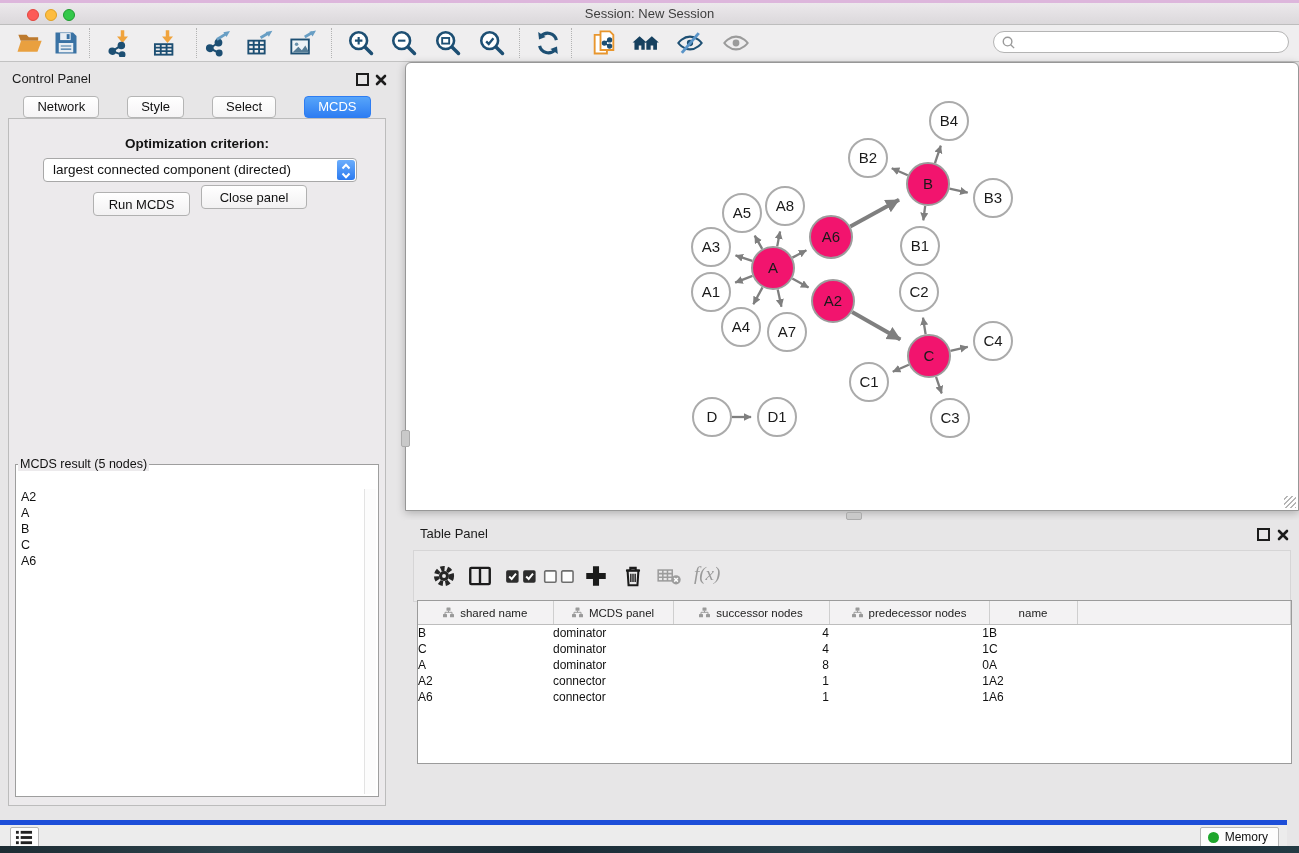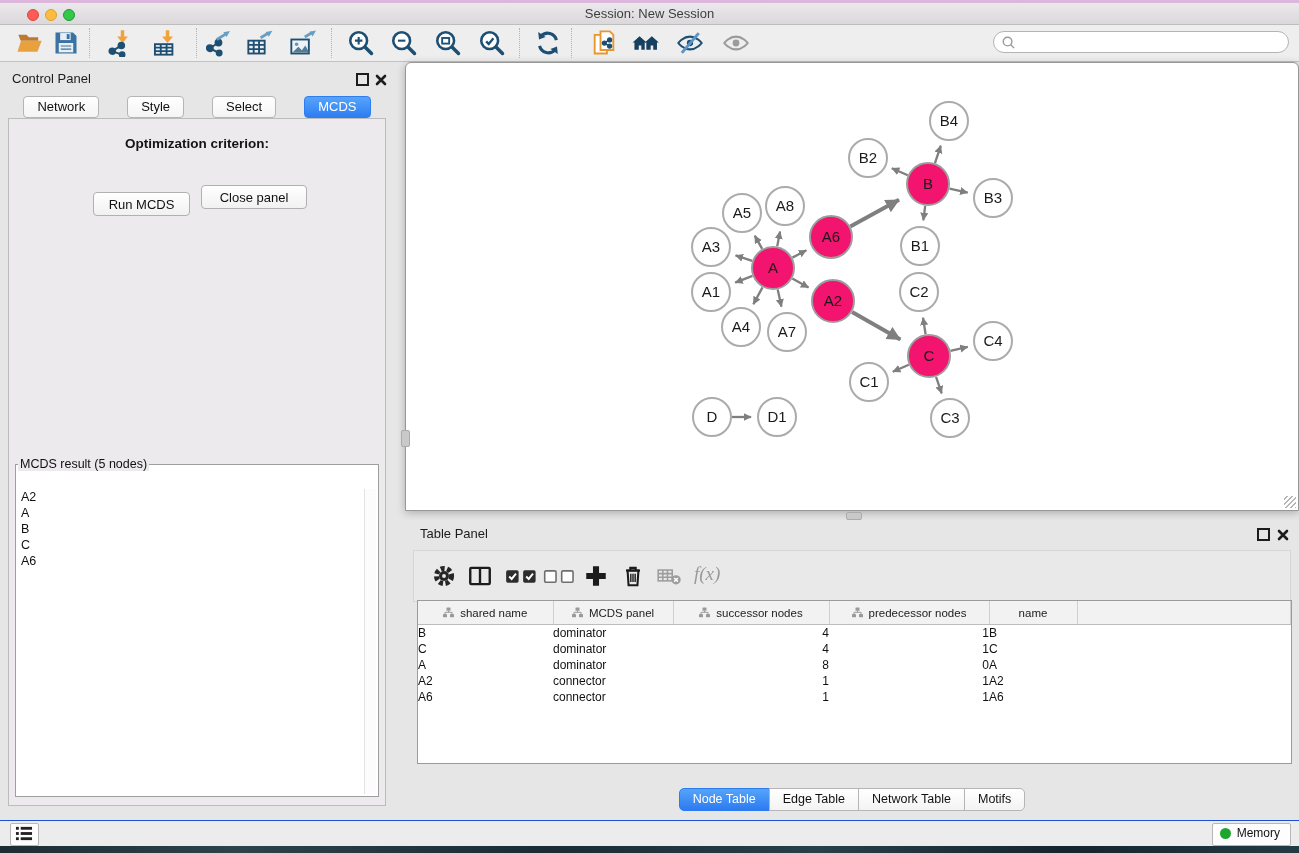--- a/index.html
+++ b/index.html
@@ -81,21 +81,21 @@
   td.l{padding-left:9px;text-align:left;}
   td.r{padding-right:14px;text-align:right;}
   .tp-tabs{position:absolute;left:0;right:0;top:268px;text-align:center;white-space:nowrap;}
   .tp-tab{display:inline-block;height:21px;line-height:21px;padding:0 13px;font-size:12.5px;color:#111;
     background:linear-gradient(#ffffff,#f4f3f4);border:1px solid #b5b5b5;margin-left:-1px;cursor:pointer;}
   .tp-tab:first-child{border-radius:5px 0 0 5px;margin-left:0;}
   .tp-tab:last-child{border-radius:0 5px 5px 0;}
   .tp-tab.active{background:linear-gradient(#55a4fa,#2c7bf1);border-color:#2c7bf1;color:#fff;}
 
   
-  .statusbar{position:absolute;left:0;right:0;top:820px;height:26px;background:#ececec;border-top:1px solid #1d4ed8;box-sizing:border-box;}
+  .statusbar{position:absolute;left:0;right:12px;top:820px;height:26px;background:#ececec;border-top:5px solid #1d4ed8;box-sizing:border-box;}
   .list-btn{position:absolute;left:10px;top:2px;width:27px;height:21px;background:#fdfdfd;border:1px solid #b7b7b7;border-radius:2px;}
   .list-btn svg{width:20px;height:17px;margin:1px 3px;}
   .mem-btn{position:absolute;right:8px;top:2px;height:21px;background:#fdfdfd;border:1px solid #b7b7b7;border-radius:2px;
     font-size:12px;color:#111;padding:0 10px 0 7px;line-height:19px;}
   .mem-dot{display:inline-block;width:11px;height:11px;border-radius:50%;background:#1ea62c;vertical-align:-1.5px;margin-right:6px;}
   .desktop-strip{position:absolute;left:0;right:0;top:846px;height:7px;
     background:linear-gradient(90deg,#1d2c33,#2c434c 18%,#1a2b35 42%,#27404a 63%,#15242e 82%,#233b44);}
 </style>
 </head>
 <body>
@@ -246,20 +246,27 @@
   <div class="control-panel">
     <span class="abs ph-title" style="left:12px;top:9px">Control Panel</span>
     <span class="abs float-btn" style="left:356px;top:11px"></span>
     <span class="abs close-btn" style="left:375px;top:10px">
       <svg viewBox="0 0 12 12">
           <path d="M2 2l8 8M10 2l-8 8" stroke="#1c1c1c" stroke-width="2.6" stroke-linecap="round"></path>
         </svg></span>
     <div class="cp-tabs" id="cp-tabs"><span class="cp-tab">Network</span><span class="cp-tab">Style</span><span class="cp-tab">Select</span><span class="cp-tab active">MCDS</span></div>
     <div class="cp-body">
       <div class="opt-label">Optimization criterion:</div>
+      <div class="dropdown">
+        <span class="val">largest connected component (directed)</span>
+        <span class="dd-step">
+          <svg viewBox="0 0 18 22">
+              <path d="M5.5 8.5L9 4.8l3.5 3.7M5.5 13.5L9 17.2l3.5-3.7" stroke="#fff" stroke-width="2" fill="none"></path>
+            </svg></span>
+      </div>
       <button class="btn" style="left:84px;top:73px;width:97px">Run MCDS</button>
       <button class="btn" style="left:192px;top:66px;width:106px">Close panel</button>
       <fieldset class="result-box">
         <legend>MCDS result (5 nodes)</legend>
         <div class="result-list" id="mcds-list">
             <div class="result-item">A2</div>
             <div class="result-item">A</div>
             <div class="result-item">B</div>
             <div class="result-item">C</div>
             <div class="result-item">A6</div>
@@ -529,21 +536,20 @@
               <td class="l">A6</td>
               <td class="l">connector</td>
               <td class="r">1</td>
               <td class="r">1</td>
               <td class="l">A6</td>
               <td></td>
             </tr>
           </tbody>
       </table>
     </div>
-    <div class="tp-tabs" id="tp-tabs"><span class="tp-tab active">Node Table</span><span class="tp-tab">Edge Table</span><span class="tp-tab">Network Table</span><span class="tp-tab">Motifs</span></div>
   </div>
 
   <div class="statusbar">
     <span class="list-btn">
       <svg viewBox="0 0 20 18">
           <g fill="#222">
             <rect x="1.5" y="2" width="3" height="3"></rect>
             <rect x="6.5" y="2" width="12" height="3"></rect>
             <rect x="1.5" y="7.5" width="3" height="3"></rect>
             <rect x="6.5" y="7.5" width="12" height="3"></rect>

